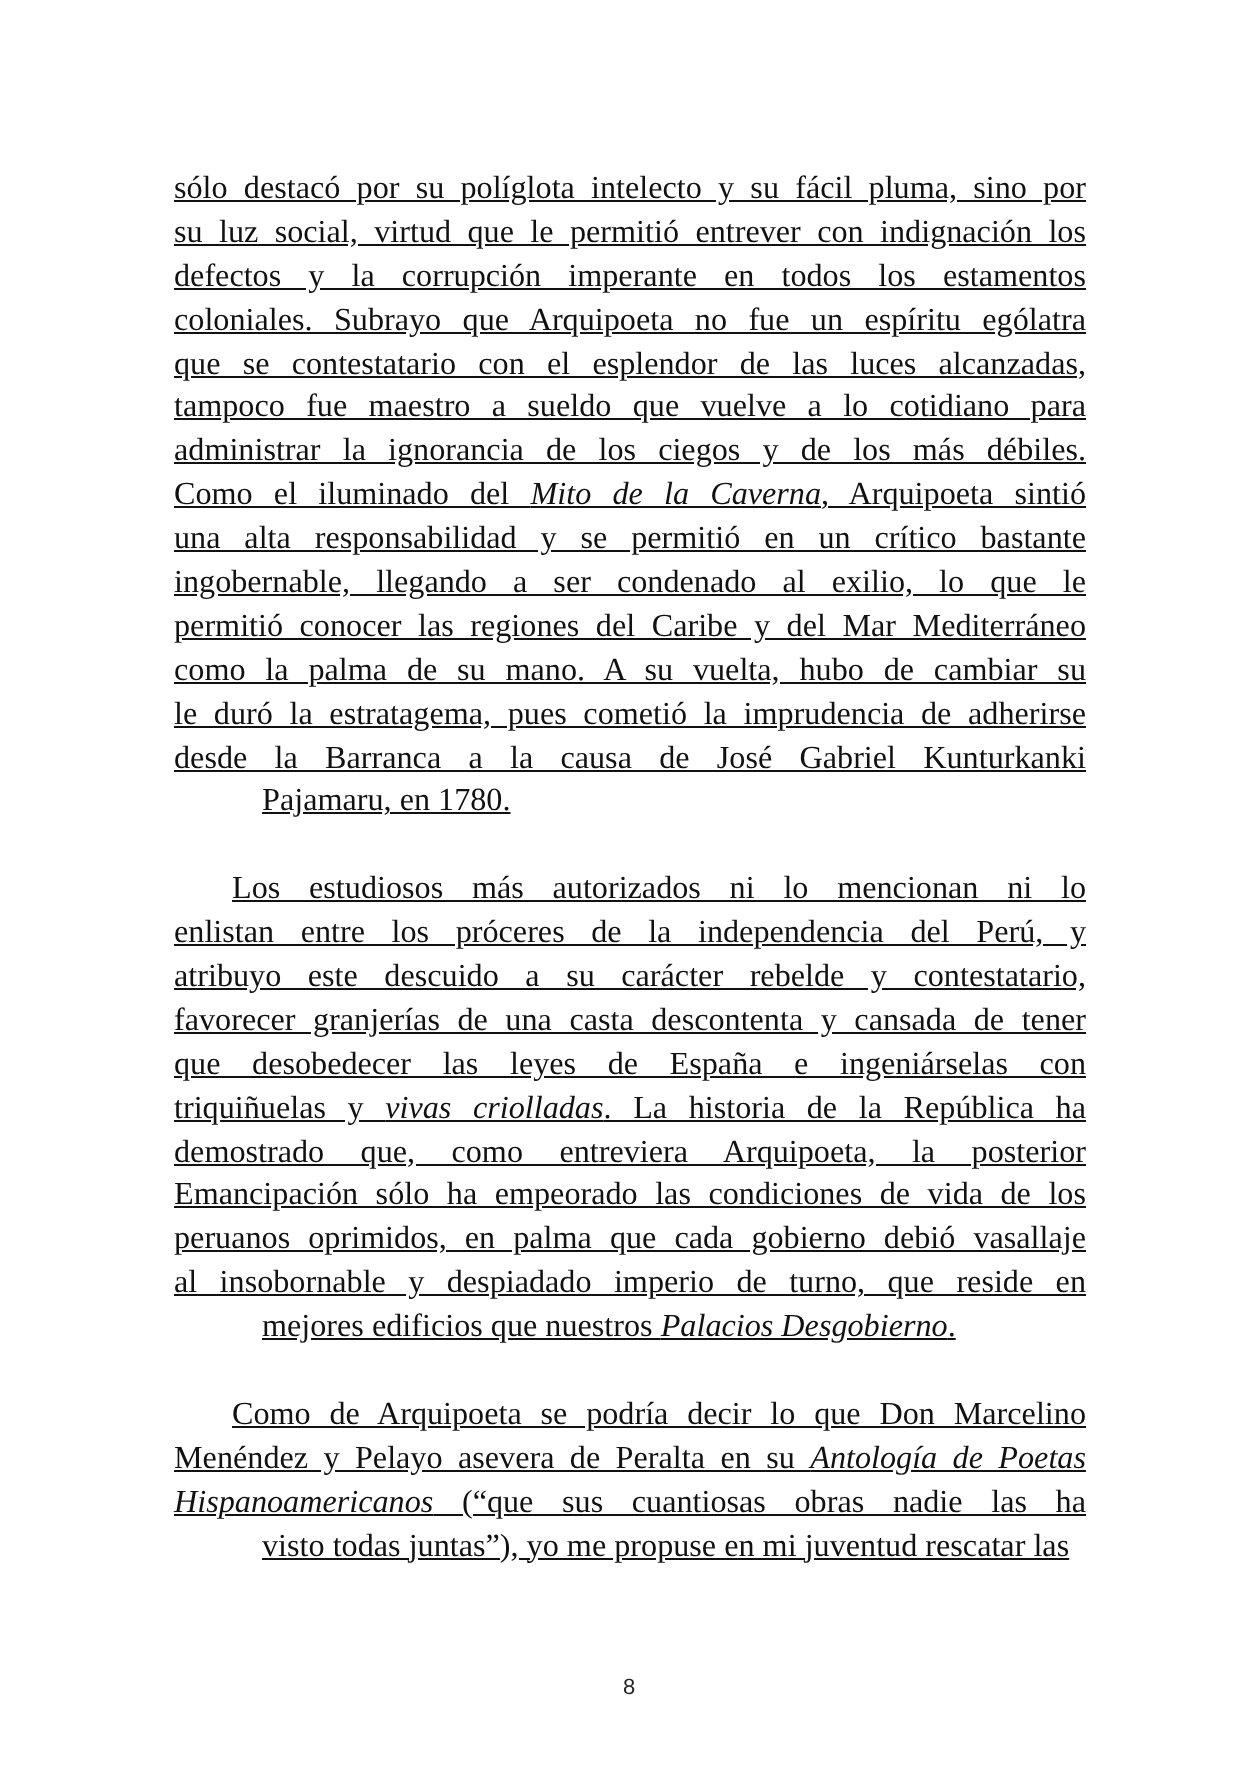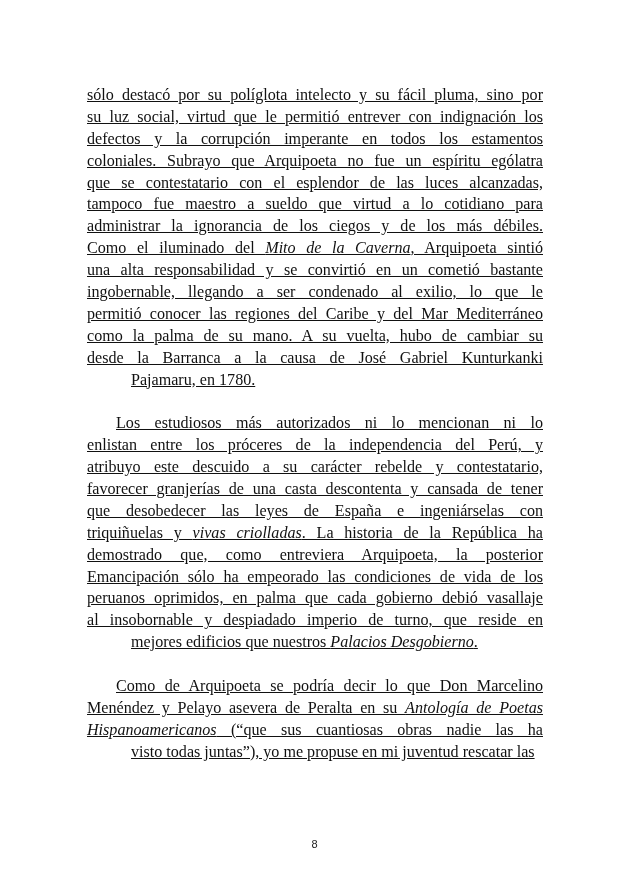--- a/index.html
+++ b/index.html
@@ -48,39 +48,42 @@
         <span class="line">
           <span class="justify-wrap"><span>defectos y la corrupción imperante en todos los estamentos</span></span>
         </span>
         <span class="line">
           <span class="justify-wrap"><span>coloniales. Subrayo que Arquipoeta no fue un espíritu ególatra</span></span>
         </span>
         <span class="line">
           <span class="justify-wrap"><span>que se contestatario con el esplendor de las luces alcanzadas,</span></span>
         </span>
         <span class="line">
-          <span class="justify-wrap"><span>tampoco fue maestro a sueldo que virtud a lo cotidiano para</span></span>
+          <span class="justify-wrap"><span>tampoco fue maestro a sueldo que vuelve a lo cotidiano para</span></span>
         </span>
         <span class="line">
           <span class="justify-wrap"><span>administrar la ignorancia de los ciegos y de los más débiles.</span></span>
         </span>
         <span class="line">
           <span class="justify-wrap"><span>Como el iluminado del </span><em>Mito de la Caverna</em><span>, Arquipoeta sintió</span></span>
         </span>
         <span class="line">
-          <span class="justify-wrap"><span>una alta responsabilidad y se convirtió en un cometió bastante</span></span>
+          <span class="justify-wrap"><span>una alta responsabilidad y se permitió en un crítico bastante</span></span>
         </span>
         <span class="line">
           <span class="justify-wrap"><span>ingobernable, llegando a ser condenado al exilio, lo que le</span></span>
         </span>
         <span class="line">
           <span class="justify-wrap"><span>permitió conocer las regiones del Caribe y del Mar Mediterráneo</span></span>
         </span>
         <span class="line">
           <span class="justify-wrap"><span>como la palma de su mano. A su vuelta, hubo de cambiar su</span></span>
+        </span>
+        <span class="line">
+          <span class="justify-wrap"><span>le duró la estratagema, pues cometió la imprudencia de adherirse</span></span>
         </span>
         <span class="line">
           <span class="justify-wrap"><span>desde la Barranca a la causa de José Gabriel Kunturkanki</span></span>
         </span>
         <span class="line last">
           <span class="justify-wrap"><span>Pajamaru, en 1780.</span></span>
         </span>
       </div>
       <div class="para">
         <span class="line indent">

